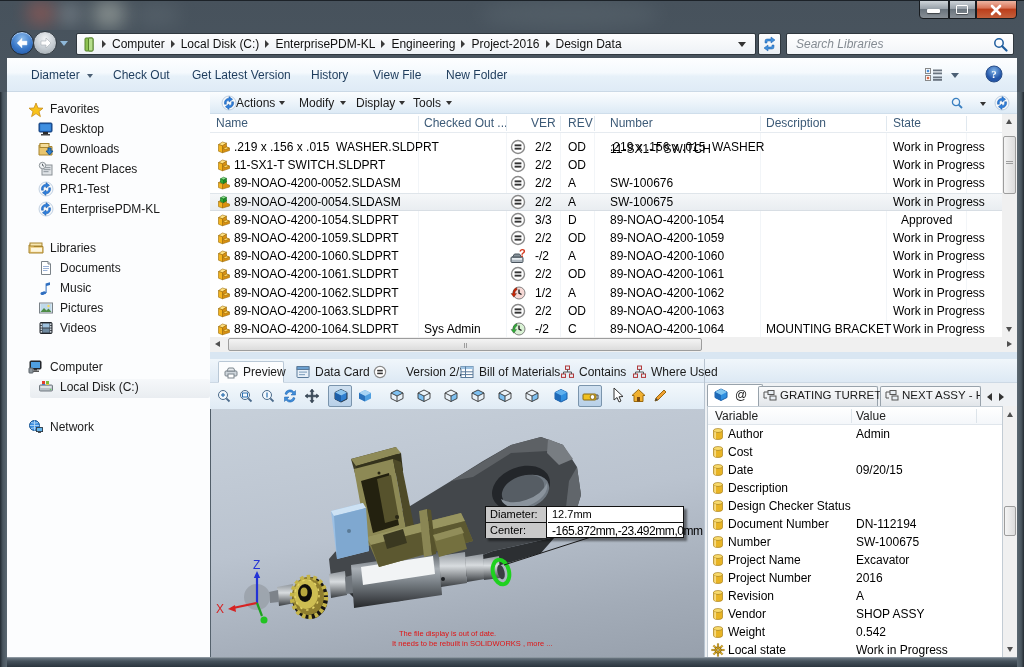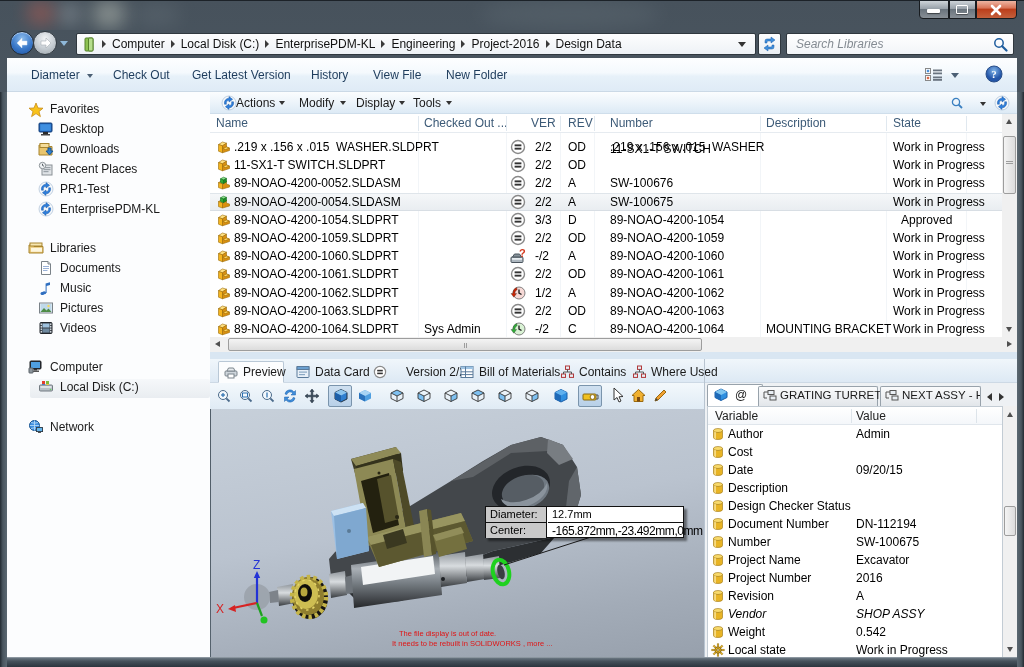--- a/index.html
+++ b/index.html
@@ -890,21 +890,21 @@
       </div>
       <div class="abs" style="left:0;top:180px;width:294px;height:18px;">
         <span class="abs" style="left:3px;top:2px;width:14px;height:14px;"><svg width="14" height="14" viewBox="0 0 14 14" style="">
             <path d="M2.5 3.5 L2.5 10.5 A4.5 2 0 0 0 11.5 10.5 L11.5 3.5 Z" fill="#e8b425" stroke="#9a7210" stroke-width="0.6"></path>
             <ellipse cx="7" cy="3.5" rx="4.5" ry="2" fill="#f8d96a" stroke="#9a7210" stroke-width="0.6"></ellipse>
             <path d="M3.2 4.5 L3.2 11 A4.5 1.6 0 0 0 5 12.2 L5 5.2 Z" fill="#fce9a8" opacity="0.7"></path>
           </svg></span>
         <span class="abs" style="left:20px;top:2px;color:#000;">Revision</span>
         <span class="abs" style="left:148px;top:2px;color:#000;">A</span>
       </div>
-      <div class="abs" style="left:0;top:198px;width:294px;height:18px;font-style:italic;">
+      <div class="abs" style="left:0;top:198px;width:294px;height:18px;">
         <span class="abs" style="left:3px;top:2px;width:14px;height:14px;"><svg width="14" height="14" viewBox="0 0 14 14" style="">
             <path d="M2.5 3.5 L2.5 10.5 A4.5 2 0 0 0 11.5 10.5 L11.5 3.5 Z" fill="#e8b425" stroke="#9a7210" stroke-width="0.6"></path>
             <ellipse cx="7" cy="3.5" rx="4.5" ry="2" fill="#f8d96a" stroke="#9a7210" stroke-width="0.6"></ellipse>
             <path d="M3.2 4.5 L3.2 11 A4.5 1.6 0 0 0 5 12.2 L5 5.2 Z" fill="#fce9a8" opacity="0.7"></path>
           </svg></span>
         <span class="abs" style="left:20px;top:2px;color:#000;">Vendor</span>
         <span class="abs" style="left:148px;top:2px;color:#000;">SHOP ASSY</span>
       </div>
       <div class="abs" style="left:0;top:216px;width:294px;height:18px;">
         <span class="abs" style="left:3px;top:2px;width:14px;height:14px;"><svg width="14" height="14" viewBox="0 0 14 14" style="">

